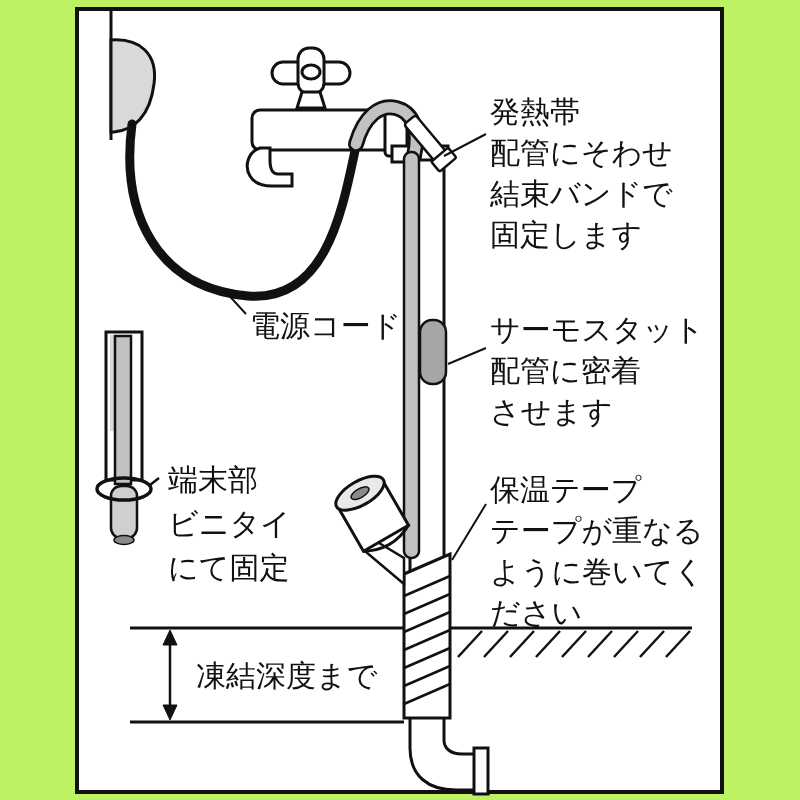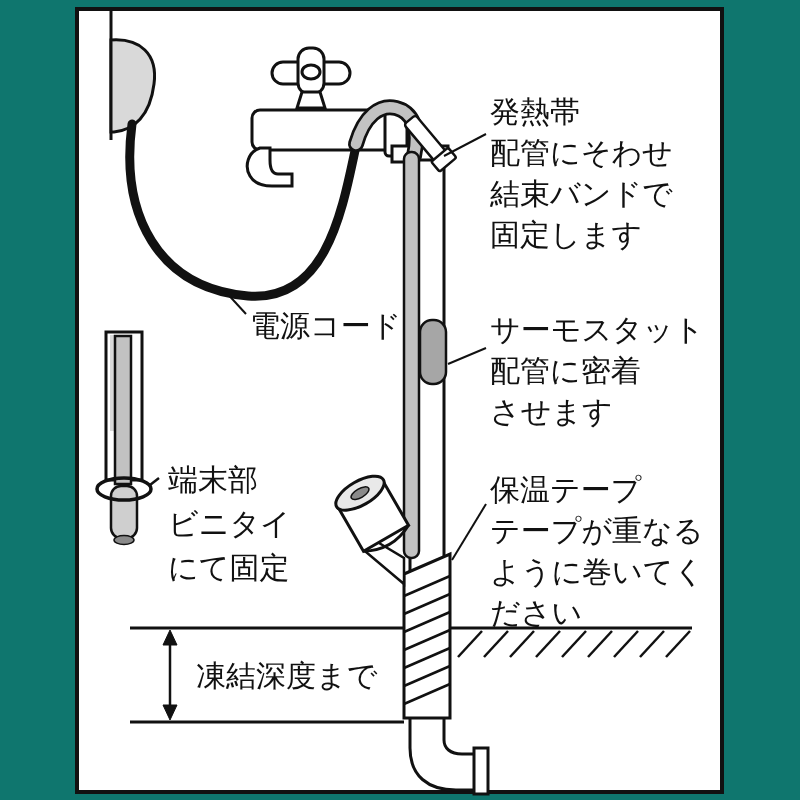--- a/index.html
+++ b/index.html
@@ -1,20 +1,20 @@
 <!DOCTYPE html>
 <html><head>
 <meta charset="utf-8">
 <style>
   html, body { margin: 0; padding: 0; background: #ffffff; }
   .canvas {
     position: relative;
     width: 800px;
     height: 800px;
-    background: #0f766e;
+    background: #bef264;
     font-family: "Liberation Sans", "DejaVu Sans", sans-serif;
     overflow: hidden;
   }
   svg text {
     font-family: "Liberation Sans", "DejaVu Sans", sans-serif;
     font-size: 30px;
     fill: #111111;
     font-weight: 500;
   }
 </style>

